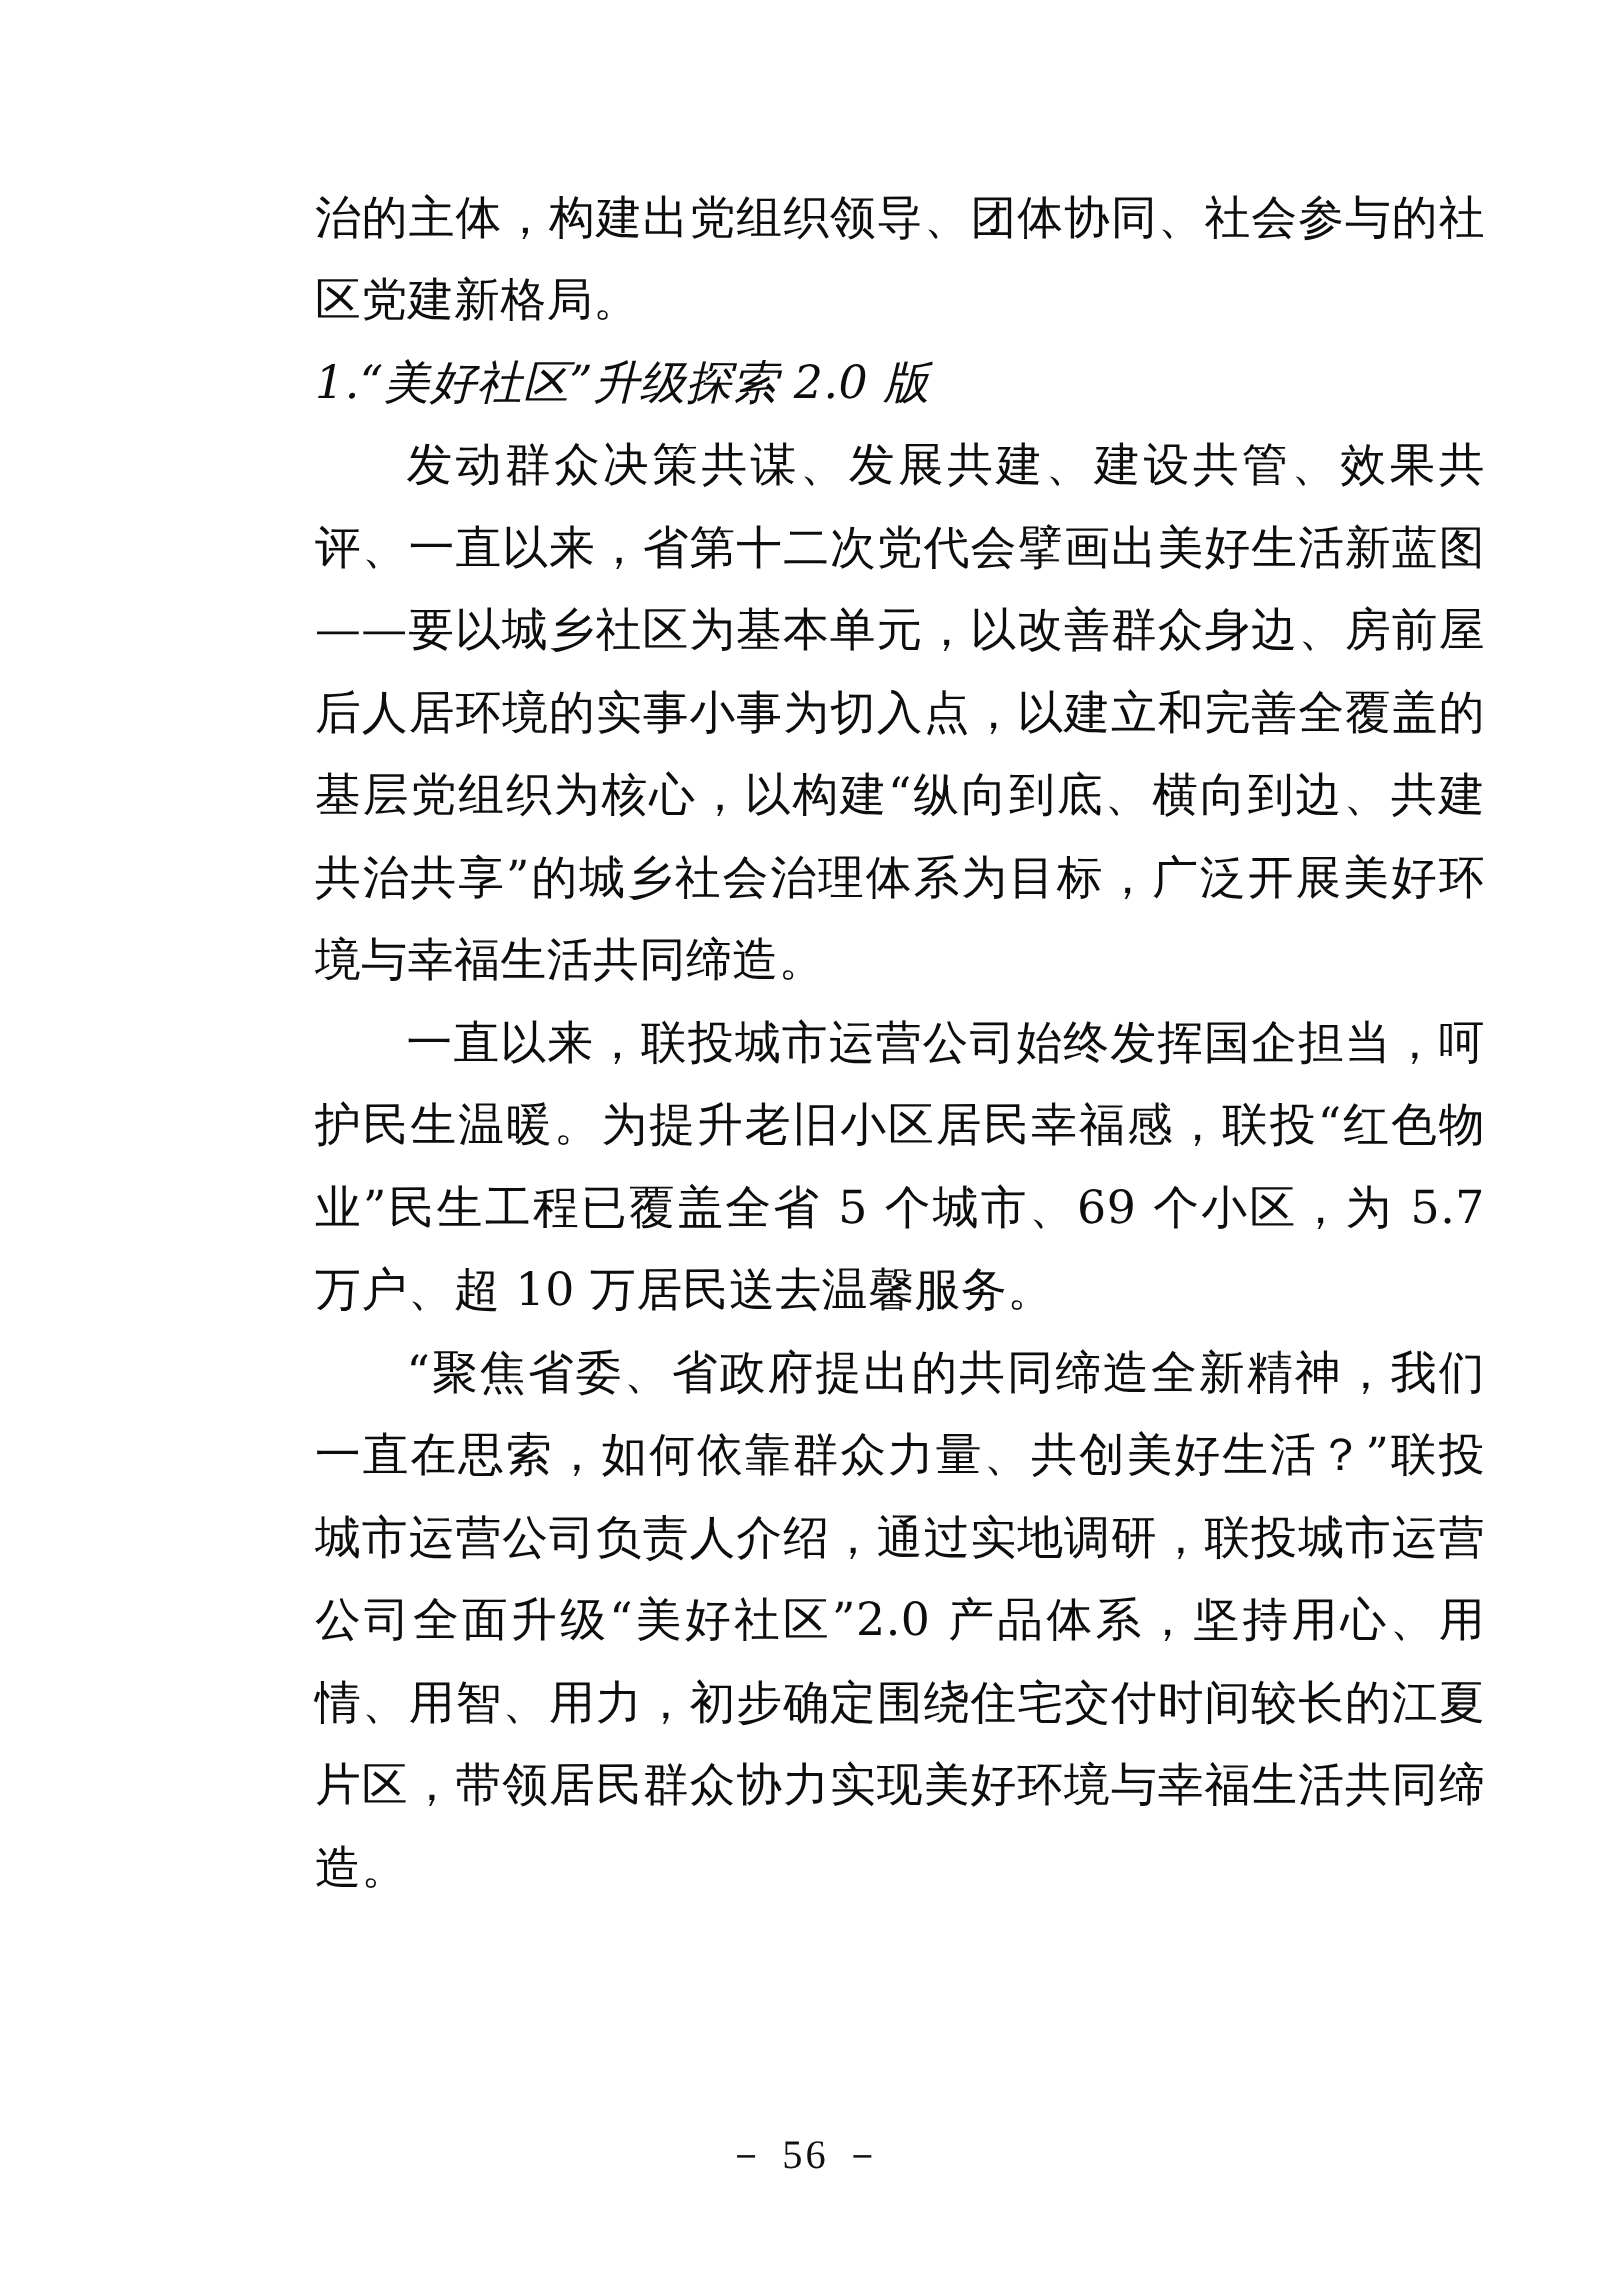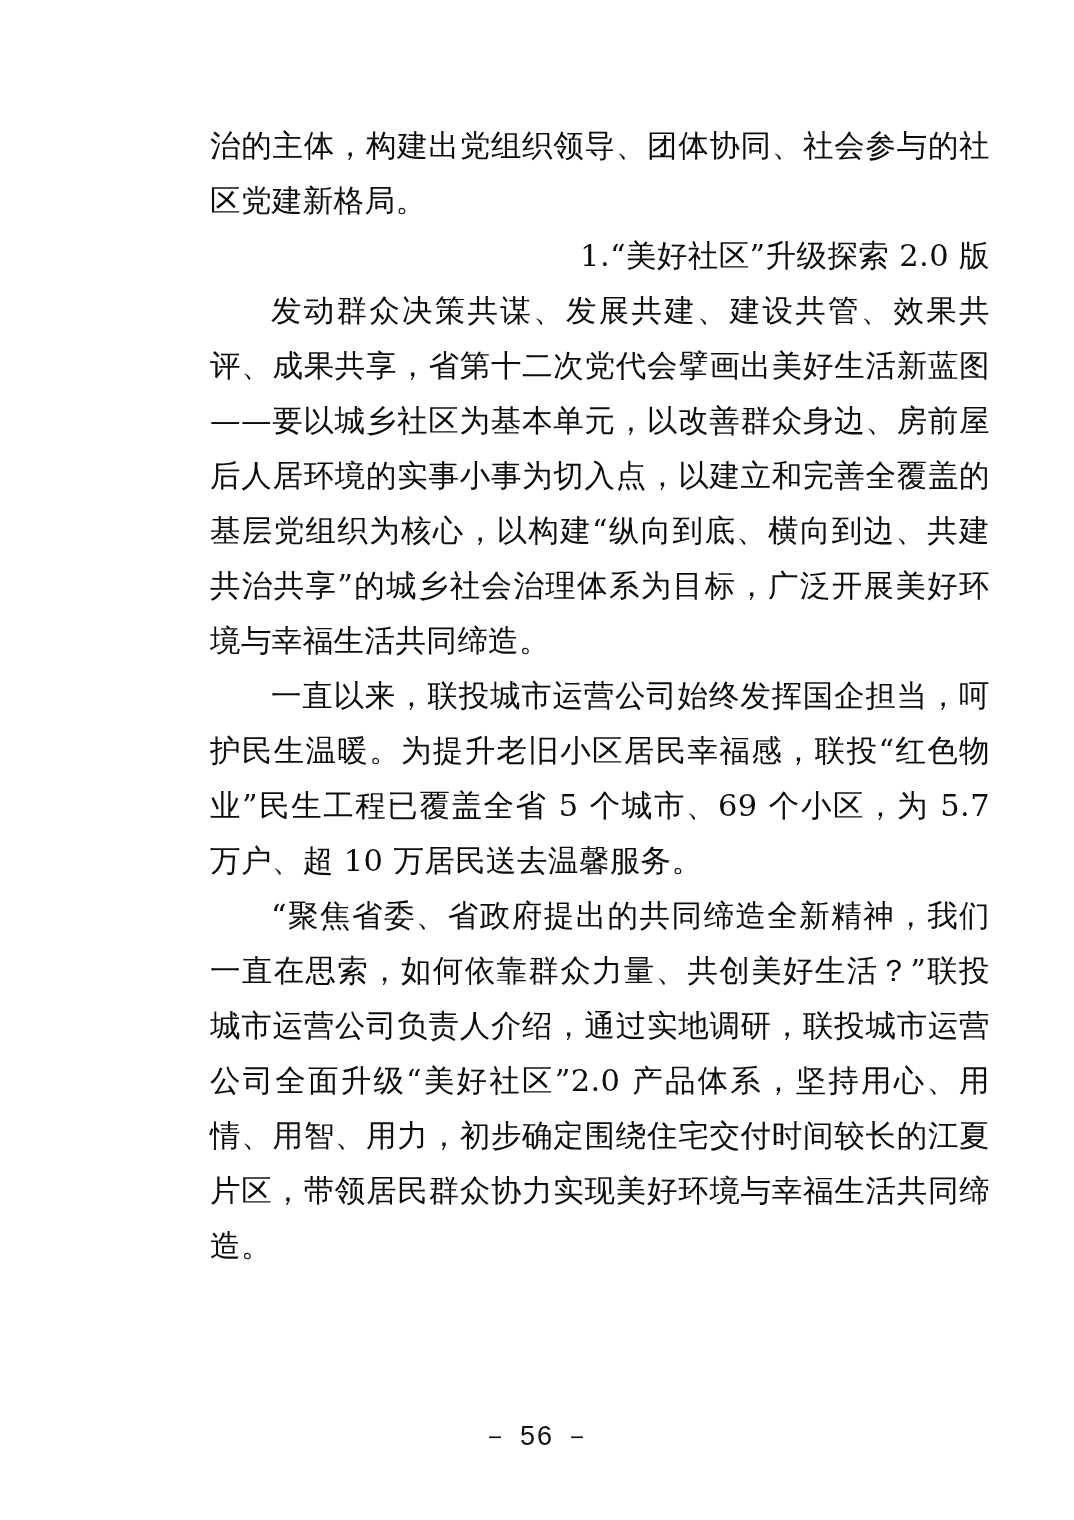--- a/index.html
+++ b/index.html
@@ -32,42 +32,43 @@
     text-justify: inter-ideograph;
     margin: 0;
     text-indent: 0;
   }
   .para.indent {
     text-indent: 61px;
   }
   .heading {
     font-size: 30.5px;
     line-height: 55px;
-    text-align: right;
+    text-align: left;
     margin: 0;
     letter-spacing: 0.4px;
+    font-style: italic;
   }
   .footer {
     position: absolute;
     left: 0;
     right: 0;
     top: 1418px;
     text-align: center;
     font-size: 27px;
-    font-family: Liberation Sans, sans-serif;
+    font-family: Liberation Serif, serif;
     letter-spacing: 2px;
     color: #111;
   }
 </style>
 </head>
 <body>
 
 <div class="page">
   <div class="content">
     <p class="para">治的主体，构建出党组织领导、团体协同、社会参与的社区党建新格局。</p>
     <p class="heading">1.“美好社区”升级探索 2.0 版</p>
-    <p class="para indent">发动群众决策共谋、发展共建、建设共管、效果共评、成果共享，省第十二次党代会擘画出美好生活新蓝图——要以城乡社区为基本单元，以改善群众身边、房前屋后人居环境的实事小事为切入点，以建立和完善全覆盖的基层党组织为核心，以构建“纵向到底、横向到边、共建共治共享”的城乡社会治理体系为目标，广泛开展美好环境与幸福生活共同缔造。</p>
+    <p class="para indent">发动群众决策共谋、发展共建、建设共管、效果共评、一直以来，省第十二次党代会擘画出美好生活新蓝图——要以城乡社区为基本单元，以改善群众身边、房前屋后人居环境的实事小事为切入点，以建立和完善全覆盖的基层党组织为核心，以构建“纵向到底、横向到边、共建共治共享”的城乡社会治理体系为目标，广泛开展美好环境与幸福生活共同缔造。</p>
     <p class="para indent">一直以来，联投城市运营公司始终发挥国企担当，呵护民生温暖。为提升老旧小区居民幸福感，联投“红色物业”民生工程已覆盖全省 5 个城市、69 个小区，为 5.7 万户、超 10 万居民送去温馨服务。</p>
     <p class="para indent">“聚焦省委、省政府提出的共同缔造全新精神，我们一直在思索，如何依靠群众力量、共创美好生活？”联投城市运营公司负责人介绍，通过实地调研，联投城市运营公司全面升级“美好社区”2.0 产品体系，坚持用心、用情、用智、用力，初步确定围绕住宅交付时间较长的江夏片区，带领居民群众协力实现美好环境与幸福生活共同缔造。</p>
 
   </div>
   <div class="footer">－ 56 －</div>
 </div>
 
 </body></html>

